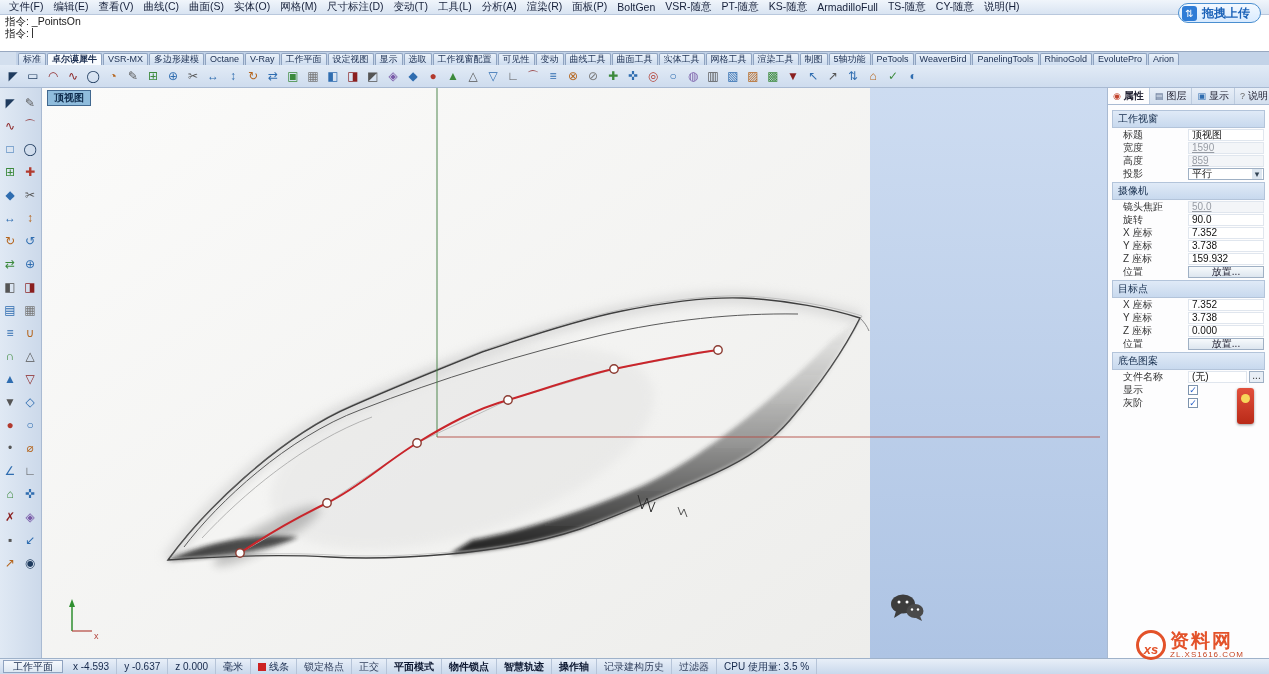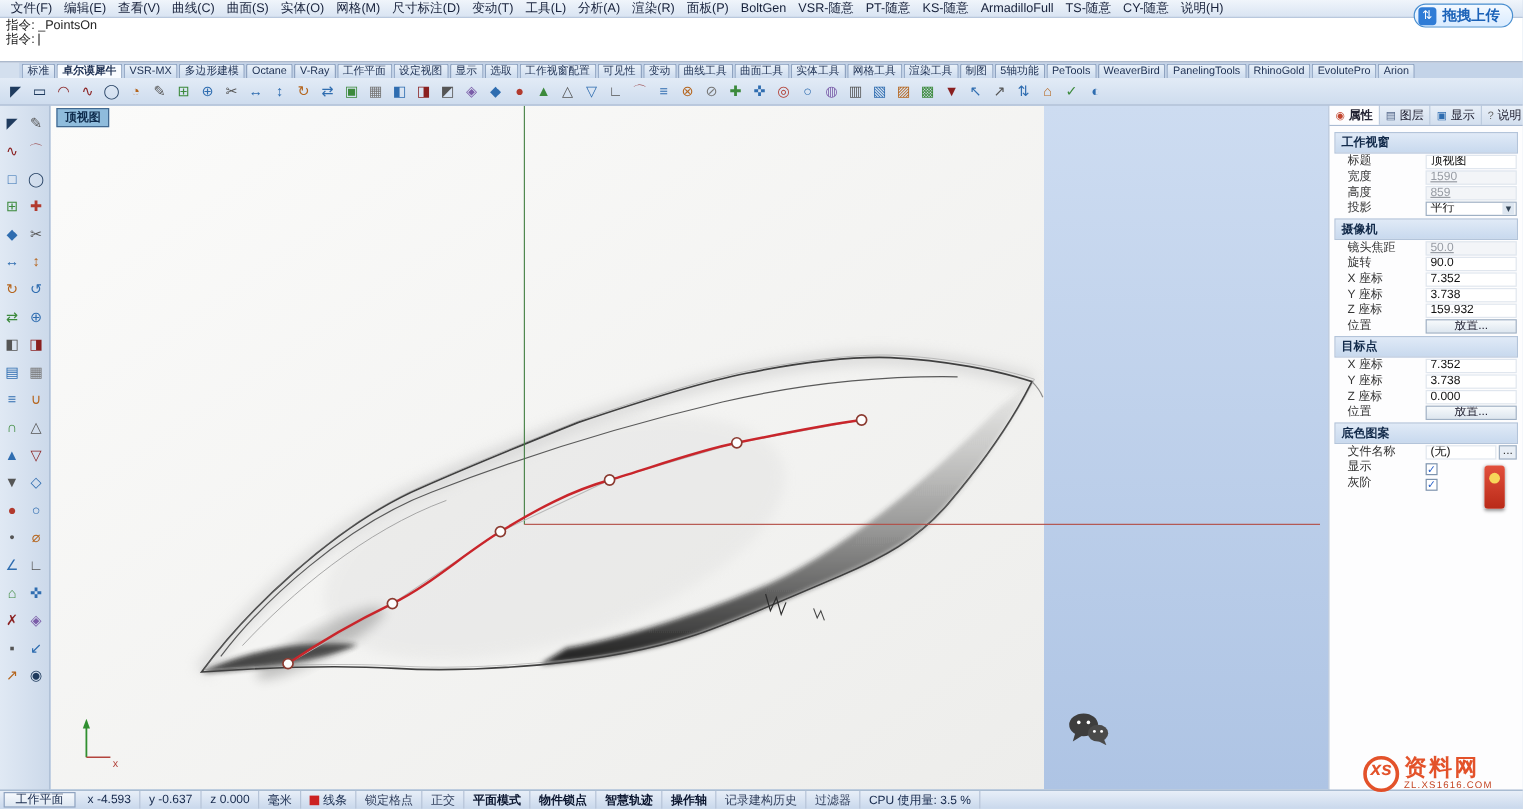--- a/index.html
+++ b/index.html
@@ -37,22 +37,22 @@
 .viewport{position:absolute;top:88px;left:42px;width:1065px;height:570px;overflow:hidden;z-index:1;}
 .vplabel{position:absolute;top:2px;left:5px;background:#8fbcdc;border:1px solid #41688f;padding:0 6px;font-size:10px;font-weight:bold;color:#0f2c4d;z-index:6;cursor:pointer;}
 
 
 .rightpanel{position:absolute;top:88px;right:0;width:162px;height:570px;background:#edf2f9;border-left:1px solid #a9bad2;font-size:10px;z-index:3;}
 .ptabs{display:flex;height:17px;background:linear-gradient(#e8eff8,#d3dfee);border-bottom:1px solid #a9bad2;}
 .ptab{display:flex;align-items:center;gap:3px;padding:0 5px;border-right:1px solid #bccbde;color:#223;cursor:pointer;white-space:nowrap;}
 .ptab.active{background:#fdfdfe;font-weight:bold;}
 .pdot{font-size:9px;}
 .pbody{background:#fdfdfe;height:553px;padding:3px 4px;overflow:hidden;}
-.ptitle{background:linear-gradient(#e0eaf7,#c8d9ee);border:1px solid #b3c4da;font-weight:bold;padding:1px 5px;color:#122a4a;margin-top:2px;}
-.prow{display:flex;align-items:flex-end;height:13px;padding-left:11px;padding-right:1px;}
+.ptitle{background:linear-gradient(#e0eaf7,#c8d9ee);border:1px solid #b3c4da;font-weight:normal;padding:1px 5px;color:#122a4a;margin-top:2px;}
+.prow{display:flex;align-items:center;height:13px;padding-left:11px;padding-right:1px;}
 .plabel{flex:1;color:#333;white-space:nowrap;overflow:hidden;}
 .valwrap{width:76px;display:flex;align-items:center;}
 .pvalue{flex:1;background:#fff;border:1px solid #e0e6ee;padding:0 3px;height:12px;line-height:10px;color:#111;white-space:nowrap;overflow:hidden;cursor:text;}
 .pvalue:empty{display:none;}
 .pvalue.muted{color:#979ca4;background:#f3f5f8;text-decoration:underline;}
 .pvalue.dropdown{border:1px solid #9fb0c4;position:relative;padding-right:12px;cursor:pointer;}
 .pvalue.dropdown::after{content:"▾";position:absolute;right:1px;top:0;font-size:9px;color:#345;background:#dde6f0;width:10px;text-align:center;height:10px;}
 .pvalue.btn{background:linear-gradient(#f7fafc,#dde6ef);border:1px solid #9fb0c4;text-align:center;color:#223;cursor:pointer;}
 .cb{display:none;width:10px;height:10px;border:1px solid #7d93ad;background:#fff;color:#2a62c9;font-size:9px;line-height:8px;text-align:center;cursor:pointer;}
 .cb.show{display:inline-block;}
@@ -68,21 +68,21 @@
 .statusbar{position:absolute;bottom:0;left:0;width:100%;height:16px;background:linear-gradient(#e8eff8,#c9d8ec);border-top:1px solid #9fb2ca;display:flex;align-items:center;font-size:10px;color:#15284b;z-index:10;}
 .sb-btn{border:1px solid #8fa3c0;background:linear-gradient(#f6f9fd,#dde7f2);padding:0 9px;margin:0 3px;height:13px;line-height:12px;cursor:pointer;white-space:nowrap;}
 .sb-cell{border-right:1px solid #b6c4d8;padding:0 7px;height:100%;display:flex;align-items:center;white-space:nowrap;}
 .sw{display:inline-block;width:8px;height:8px;margin-right:3px;}
 .toggle{cursor:pointer;color:#33415e;}
 .toggle.on{font-weight:bold;color:#0c1730;}
 
 
 .watermark{position:absolute;left:890px;top:593px;display:flex;align-items:center;gap:8px;z-index:60;color:#111;font-weight:bold;font-size:21px;letter-spacing:2px;}
 .xslogo{position:absolute;left:1136px;top:630px;display:flex;align-items:center;gap:4px;z-index:60;opacity:.95;}
-.xs-circle{width:30px;height:30px;border:3px solid #e2491f;border-radius:50%;display:flex;align-items:flex-start;justify-content:center;color:#e2491f;font-style:italic;font-weight:bold;font-size:16px;background:rgba(255,255,255,.6);}
+.xs-circle{width:30px;height:30px;border:3px solid #e2491f;border-radius:50%;display:flex;align-items:flex-end;justify-content:center;color:#e2491f;font-style:italic;font-weight:bold;font-size:13px;background:rgba(255,255,255,.6);}
 .xs-name{font-size:19px;font-weight:bold;color:#e2491f;line-height:19px;letter-spacing:2px;}
 .xs-url{font-size:8px;color:#c03a15;letter-spacing:1px;}
 </style>
 </head>
 <body>
 
 <div class="menubar">
 
 <span class="mitem">文件(F)</span>
     <span class="mitem">编辑(E)</span>

